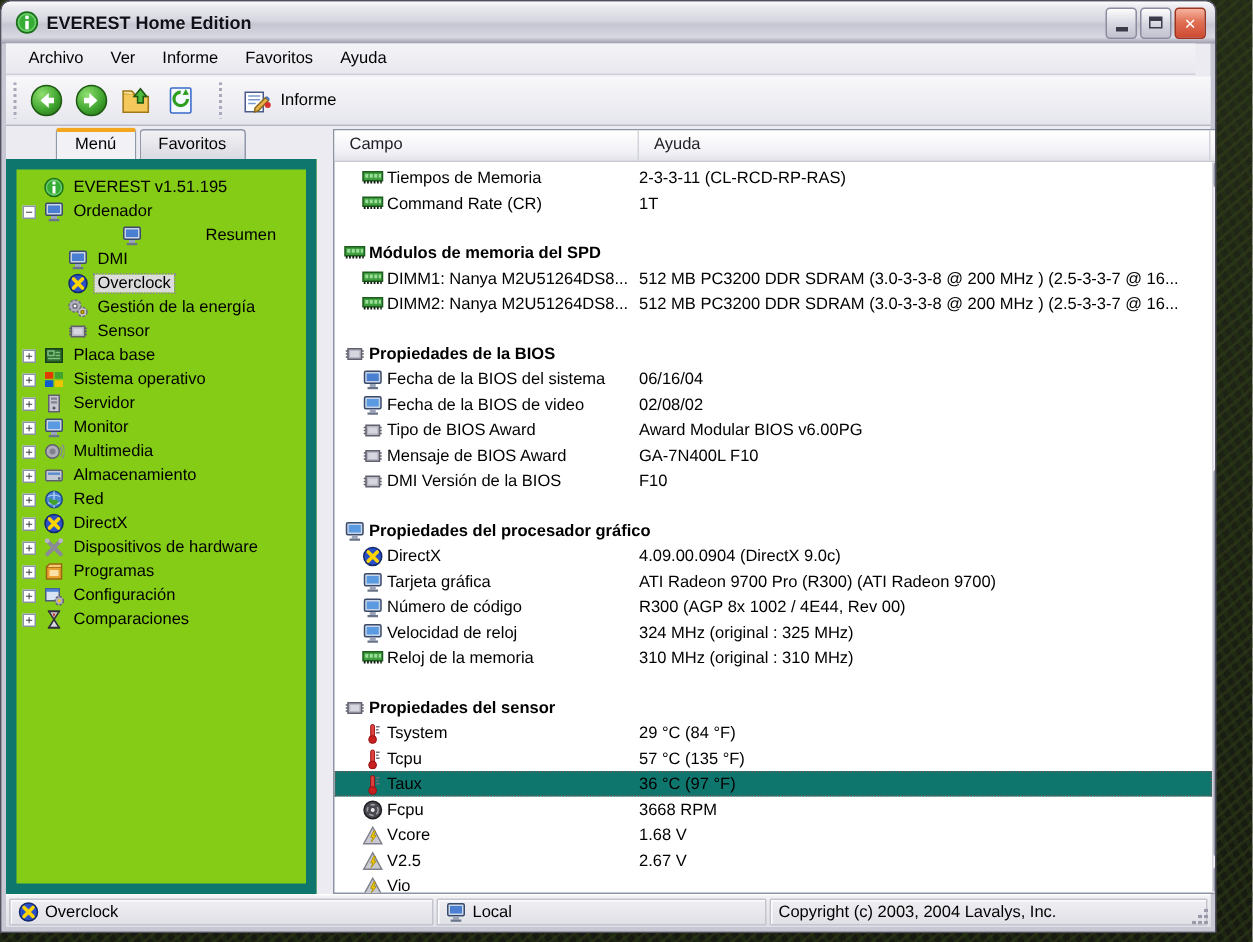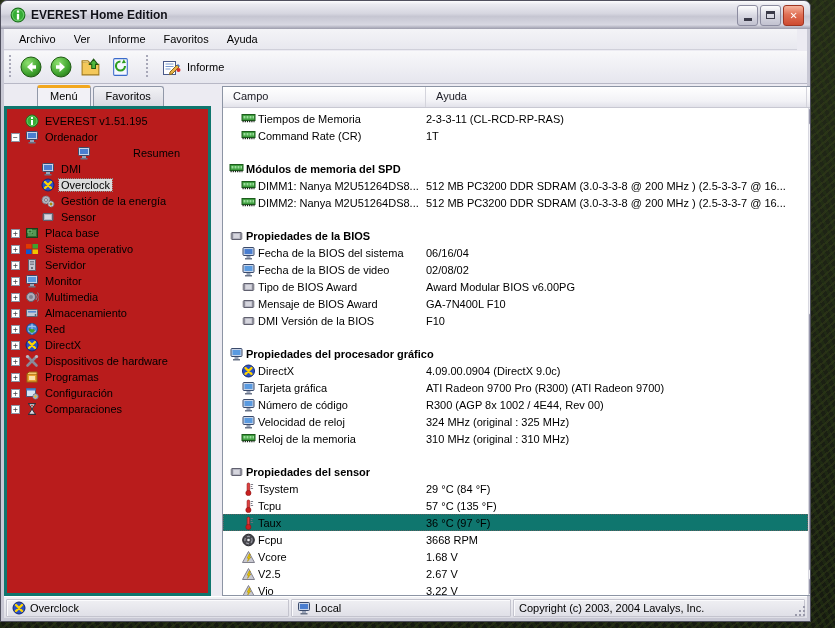--- a/index.html
+++ b/index.html
@@ -69,21 +69,21 @@
     border:1px solid #9198A8; border-bottom:none; border-radius:3px 3px 0 0;
     padding:3px 12px 4px 12px; margin-right:2px;
     background:linear-gradient(#F2F2F5,#DADAE2);
   }
   .tab.active {
     background:#F2F1F6; border-top:3px solid #F2A71E; padding-top:2px; position:relative; z-index:2;
   }
   
   .tree-panel {
     position:absolute; left:0; top:22px; right:0; bottom:0;
-    background:#b91c1c; border:3px solid #0f766e; overflow:hidden; padding-top:4px;
+    background:#84cc16; border:7px solid #0f766e; overflow:hidden; padding-top:4px;
   }
   .tree-row { display:flex; align-items:center; height:16px; white-space:nowrap; }
   .expander {
     width:9px; height:9px; border:1px solid #8C94A4; background:#fff;
     font:8px/7px "DejaVu Sans Mono",monospace; text-align:center; color:#404048;
     margin-right:4px; flex:none;
   }
   .expander.none { visibility:hidden; }
   .tree-icon { width:16px; height:14px; flex:none; margin-right:3px; display:flex; align-items:center; justify-content:center; }
   .tree-label { padding:0 2px; }
@@ -827,21 +827,20 @@
           <div class="lrow child">
             <span class="cell-campo">
               <span class="licon">
                 <svg width="15" height="14" viewBox="0 0 14 14">
                   <path d="M7 1.5 L13 12.5 H1 Z" fill="#C9C9D2" stroke="#80808C"></path>
                   <path d="M7.6 4 L5.6 8.2 H7.1 L6 11.4 L9.4 7 H7.7 L8.9 4 Z" fill="#F2CC00" stroke="#A08400" stroke-width=".5"></path>
                 </svg>
               </span>
               <span>Vio</span>
             </span>
-            <span class="cell-valor">3.22 V</span>
           </div>
         </div>
       </div>
     <div class="vscroll">
       <span class="sb-btn up">
           <span class="chev up"></span>
         </span>
       <span class="sb-thumb">
           <span class="grip"></span>
         </span>

